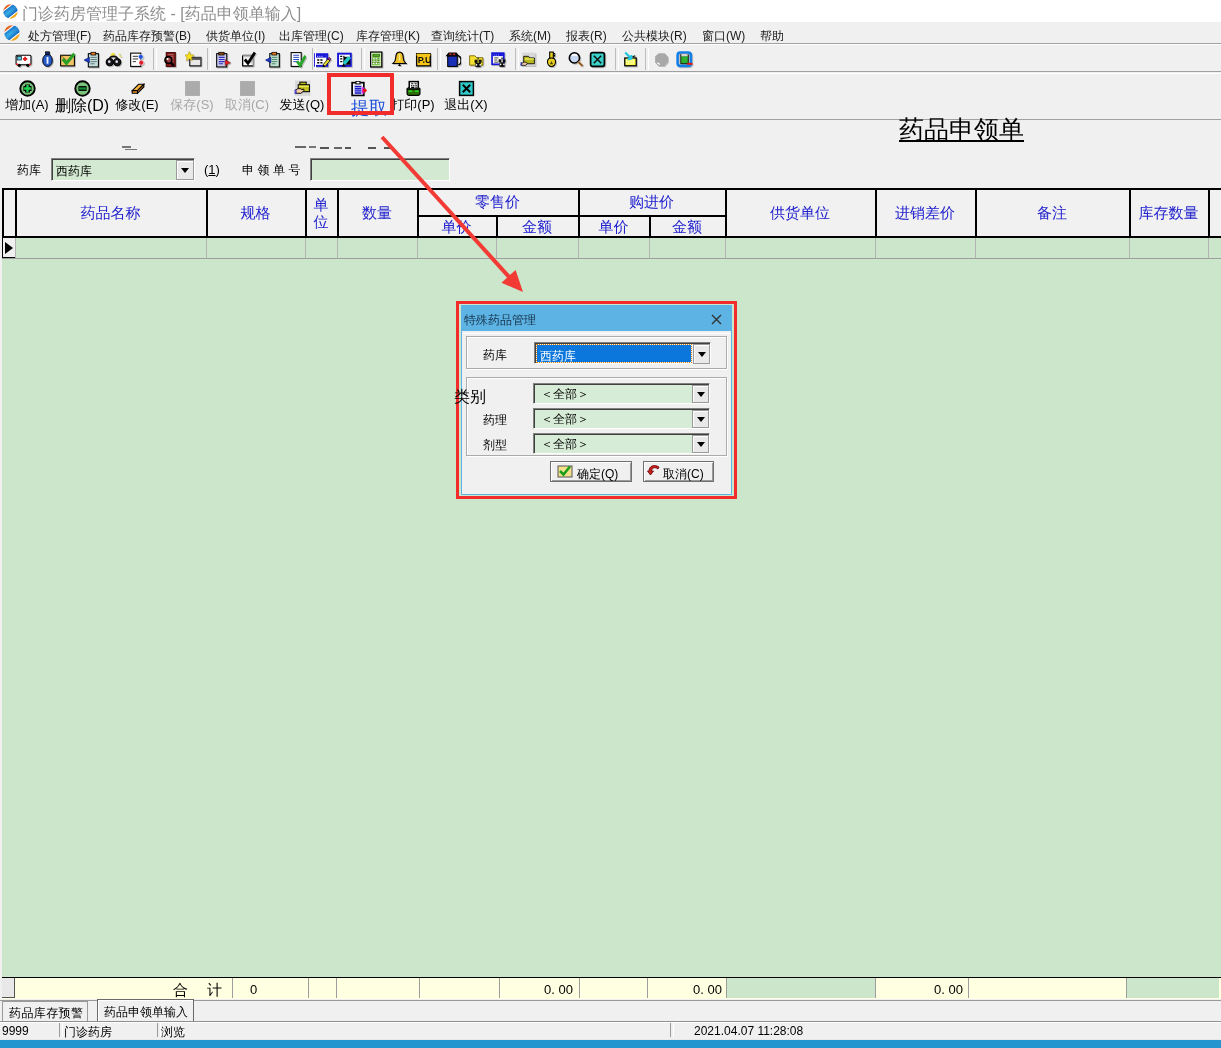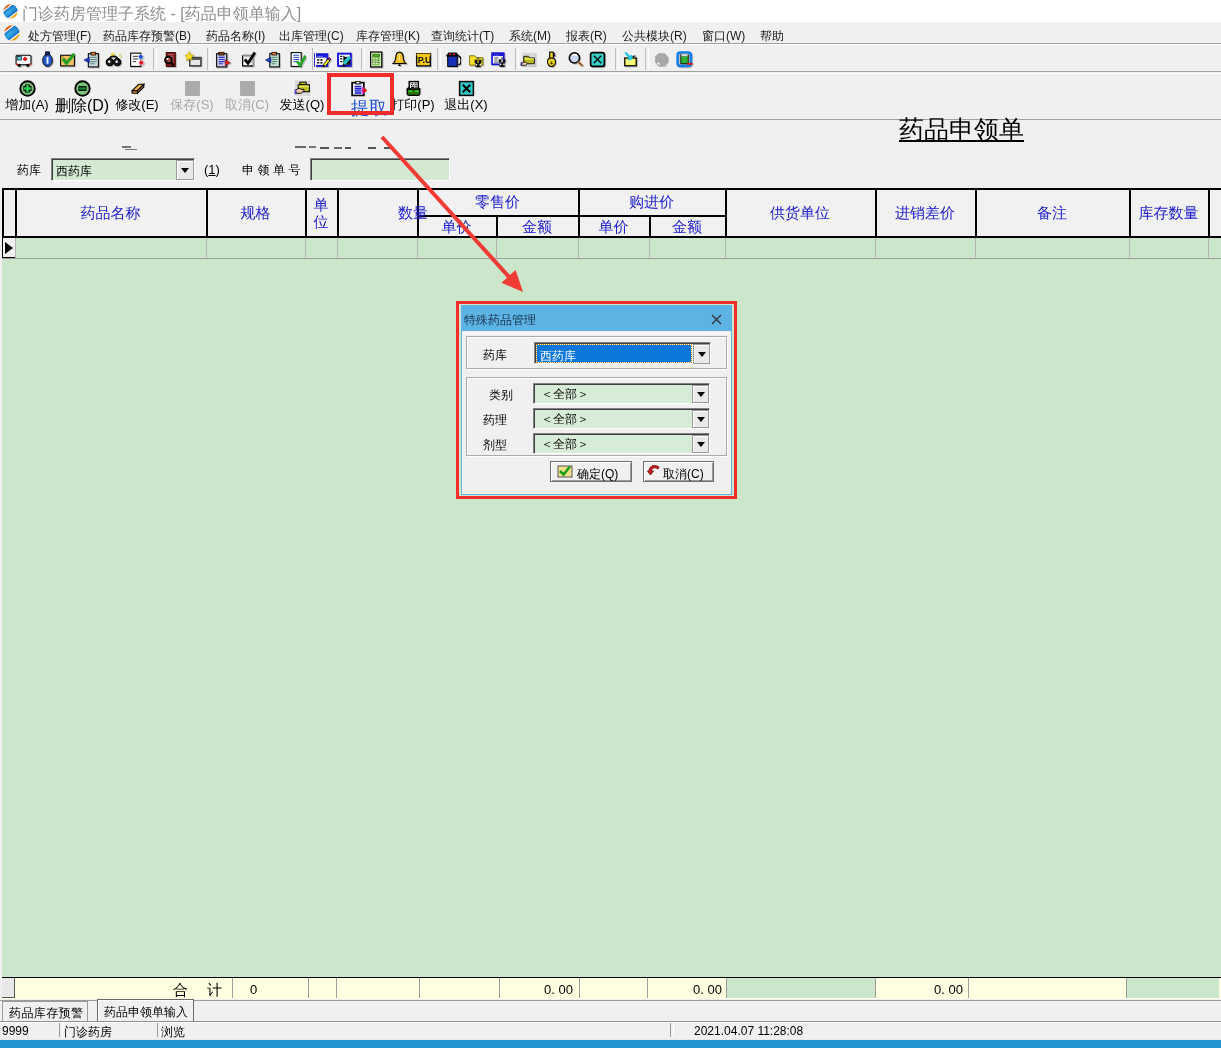--- a/index.html
+++ b/index.html
@@ -59,21 +59,21 @@
 <rect x="-8" y="-10" width="32" height="12.6" fill="#E8641C"></rect>
 <rect x="-8" y="2.6" width="32" height="1" fill="#fff"></rect>
 <rect x="-8" y="3.6" width="32" height="8.6" fill="url(#bg1)"></rect>
 <rect x="-8" y="12.2" width="32" height="1" fill="#fff"></rect>
 <rect x="-8" y="13.2" width="32" height="14" fill="#F0A818"></rect>
 </g>
     </g>
   </svg>
 <span class="menuitem" style="left:28px">处方管理(F)</span>
 <span class="menuitem" style="left:103px">药品库存预警(B)</span>
-<span class="menuitem" style="left:206px">药品名称(I)</span>
+<span class="menuitem" style="left:206px">供货单位(I)</span>
 <span class="menuitem" style="left:279px">出库管理(C)</span>
 <span class="menuitem" style="left:356px">库存管理(K)</span>
 <span class="menuitem" style="left:431px">查询统计(T)</span>
 <span class="menuitem" style="left:509px">系统(M)</span>
 <span class="menuitem" style="left:566px">报表(R)</span>
 <span class="menuitem" style="left:622px">公共模块(R)</span>
 <span class="menuitem" style="left:702px">窗口(W)</span>
 <span class="menuitem" style="left:760px">帮助</span>
 
 <div id="toolbar1" class="ab" style="left:0;top:44px;width:1221px;height:28px;background:#F0F0F0;border-top:1px solid #FFF;border-bottom:1px solid #A0A0A0;box-sizing:border-box"></div>
@@ -374,21 +374,21 @@
 <div class="vline" style="left:725px;top:188px;height:50px"></div>
 <div class="vline" style="left:875px;top:188px;height:50px"></div>
 <div class="vline" style="left:975px;top:188px;height:50px"></div>
 <div class="vline" style="left:1129px;top:188px;height:50px"></div>
 <div class="vline" style="left:1208px;top:188px;height:50px"></div>
 
 <div class="hline" style="left:417px;top:215px;width:308px"></div>
 <span class="hdrtxt" style="left:15px;top:188px;width:191px;line-height:50px;">药品名称</span>
 <span class="hdrtxt" style="left:206px;top:188px;width:99px;line-height:50px;">规格</span>
 <span class="hdrtxt" style="left:305px;top:196px;width:32px;line-height:17px">单<br>位</span>
-<span class="hdrtxt" style="left:337px;top:188px;width:80px;line-height:50px;margin-left:36px;">数量</span>
+<span class="hdrtxt" style="left:337px;top:188px;width:80px;line-height:50px;">数量</span>
 <span class="hdrtxt" style="left:417px;top:188px;width:161px;line-height:27px;">零售价</span>
 <span class="hdrtxt" style="left:578px;top:188px;width:147px;line-height:27px;">购进价</span>
 <span class="hdrtxt" style="left:417px;top:215px;width:79px;line-height:23px;">单价</span>
 <span class="hdrtxt" style="left:496px;top:215px;width:82px;line-height:23px;">金额</span>
 <span class="hdrtxt" style="left:578px;top:215px;width:71px;line-height:23px;">单价</span>
 <span class="hdrtxt" style="left:649px;top:215px;width:76px;line-height:23px;">金额</span>
 <span class="hdrtxt" style="left:725px;top:188px;width:150px;line-height:50px;">供货单位</span>
 <span class="hdrtxt" style="left:875px;top:188px;width:100px;line-height:50px;">进销差价</span>
 <span class="hdrtxt" style="left:975px;top:188px;width:154px;line-height:50px;">备注</span>
 <span class="hdrtxt" style="left:1129px;top:188px;width:79px;line-height:50px;border-radius:16px;">库存数量</span>
@@ -469,21 +469,21 @@
     </svg>
 <div class="ab" style="left:466px;top:336px;width:261px;height:33px;border:1px solid #ABABAB;box-shadow:1px 1px 0 #fff, inset 1px 1px 0 #fff;box-sizing:border-box"></div>
 <div class="ab" style="left:466px;top:377px;width:261px;height:79px;border:1px solid #ABABAB;box-shadow:1px 1px 0 #fff, inset 1px 1px 0 #fff;box-sizing:border-box"></div>
 <span class="ab" style="left:483px;top:347px;font-size:12px">药库</span>
 <div class="ab sunken" style="left:534px;top:342px;width:177px;height:22px;background:#F0F0F0;box-sizing:border-box"></div>
 <div class="ab" style="left:537px;top:345px;width:154px;height:17px;background:#0B76DC;outline:1px dotted #D98200"></div>
 <span class="ab" style="left:540px;top:348px;font-size:12px;color:#fff">西药库</span>
 <div class="combo-arrow" style="left:693px;top:344px;width:15px;height:18px">
       <span class="tri"></span>
     </div>
-<span class="ab" style="left:489px;top:387px;font-size:12px">类别</span>
+<span class="ab" style="left:454px;top:387px;font-size:16px">类别</span>
 <div class="ab sunken" style="left:533px;top:383px;width:177px;height:21px;background:#D7ECD6;box-sizing:border-box"></div>
 <span class="ab" style="left:541px;top:386px;font-size:12px">＜全部＞</span>
 <div class="combo-arrow" style="left:692px;top:385px;width:15px;height:16px">
       <span class="tri"></span>
     </div>
 <span class="ab" style="left:483px;top:412px;font-size:12px">药理</span>
 <div class="ab sunken" style="left:533px;top:408px;width:177px;height:21px;background:#D7ECD6;box-sizing:border-box"></div>
 <span class="ab" style="left:541px;top:411px;font-size:12px">＜全部＞</span>
 <div class="combo-arrow" style="left:692px;top:410px;width:15px;height:16px">
       <span class="tri"></span>

